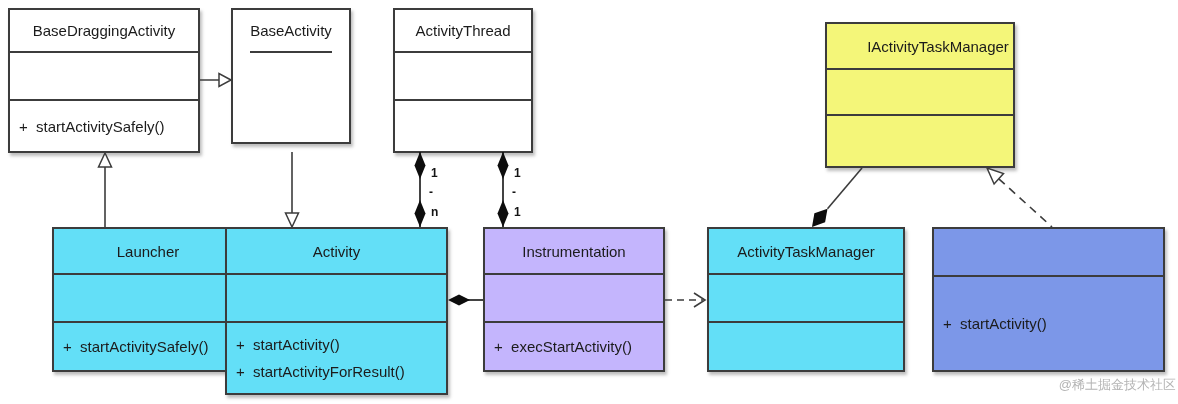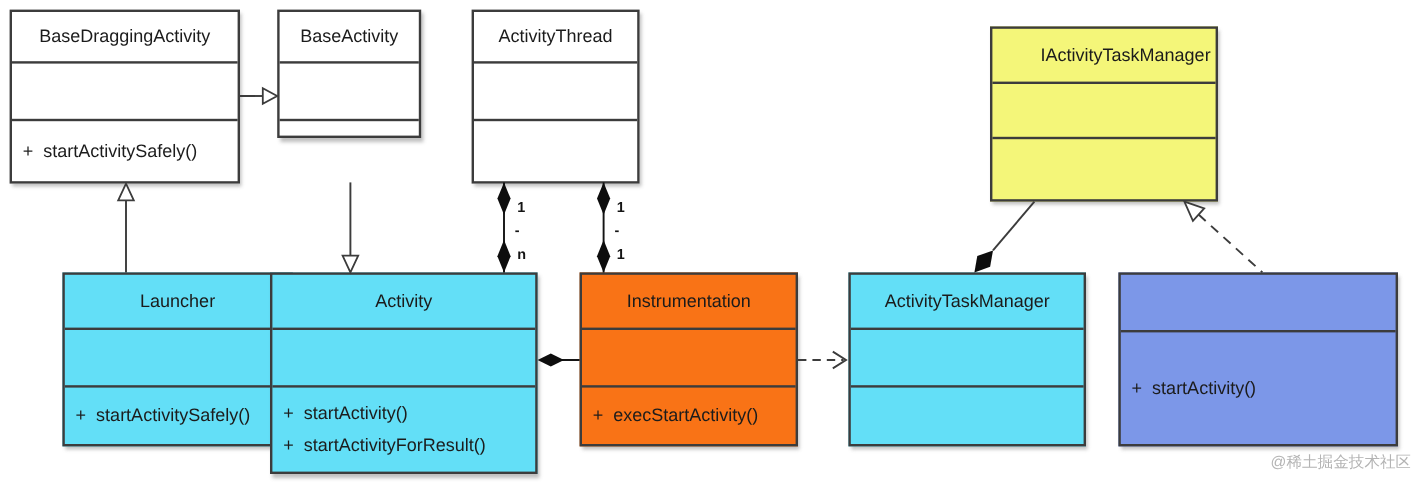--- a/index.html
+++ b/index.html
@@ -42,21 +42,21 @@
 <div id="canvas">
 
   <div class="cls top" style="left: 8px; top: 8px; width: 192px; height: 145px; background: rgb(255, 255, 255);">
     <div class="c1">BaseDraggingActivity</div>
     <div class="c2"></div>
     <div class="c3">
       <div class="mth">+  startActivitySafely()</div>
     </div>
   </div>
 
-  <div class="cls top" style="left: 231px; top: 8px; width: 120px; height: 107px; background: rgb(255, 255, 255);">
+  <div class="cls top" style="left: 231px; top: 8px; width: 120px; height: 136px; background: rgb(255, 255, 255); align-items: center;">
     <div class="c1">BaseActivity</div>
     <div class="c2"></div>
     <div class="c3"></div>
   </div>
 
   <div class="cls top" style="left: 393px; top: 8px; width: 140px; height: 145px; background: rgb(255, 255, 255);">
     <div class="c1">ActivityThread</div>
     <div class="c2"></div>
     <div class="c3"></div>
   </div>
@@ -77,21 +77,21 @@
 
   <div class="cls bot" style="left: 225px; top: 227px; width: 223px; height: 168px; background: rgb(99, 223, 247);">
     <div class="c1">Activity</div>
     <div class="c2"></div>
     <div class="c3">
       <div class="mth">+  startActivity()</div>
       <div class="mth">+  startActivityForResult()</div>
     </div>
   </div>
 
-  <div class="cls bot" style="left: 483px; top: 227px; width: 182px; height: 145px; background: #f97316;">
+  <div class="cls bot" style="left: 483px; top: 227px; width: 182px; height: 145px; background: #c4b5fd;">
     <div class="c1">Instrumentation</div>
     <div class="c2"></div>
     <div class="c3">
       <div class="mth">+  execStartActivity()</div>
     </div>
   </div>
 
   <div class="cls bot" style="left: 707px; top: 227px; width: 198px; height: 145px; background: rgb(99, 223, 247);">
     <div class="c1">ActivityTaskManager</div>
     <div class="c2"></div>

